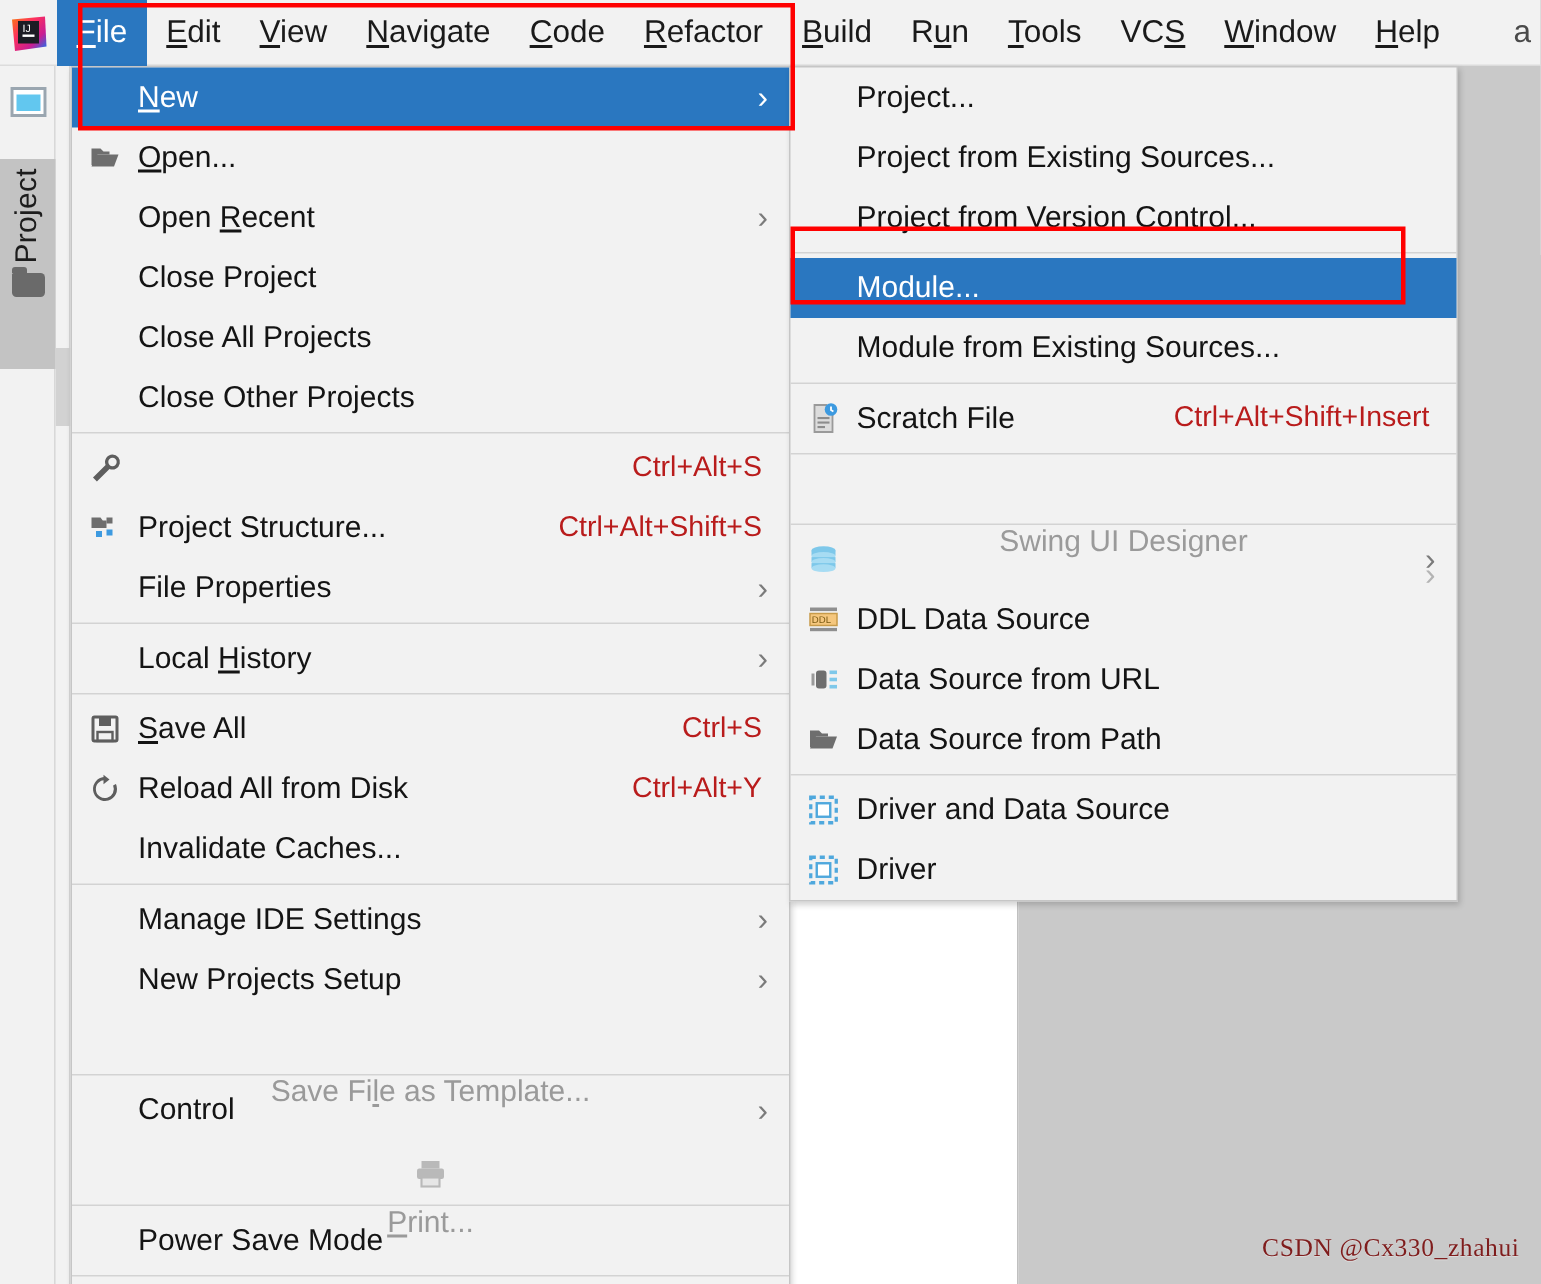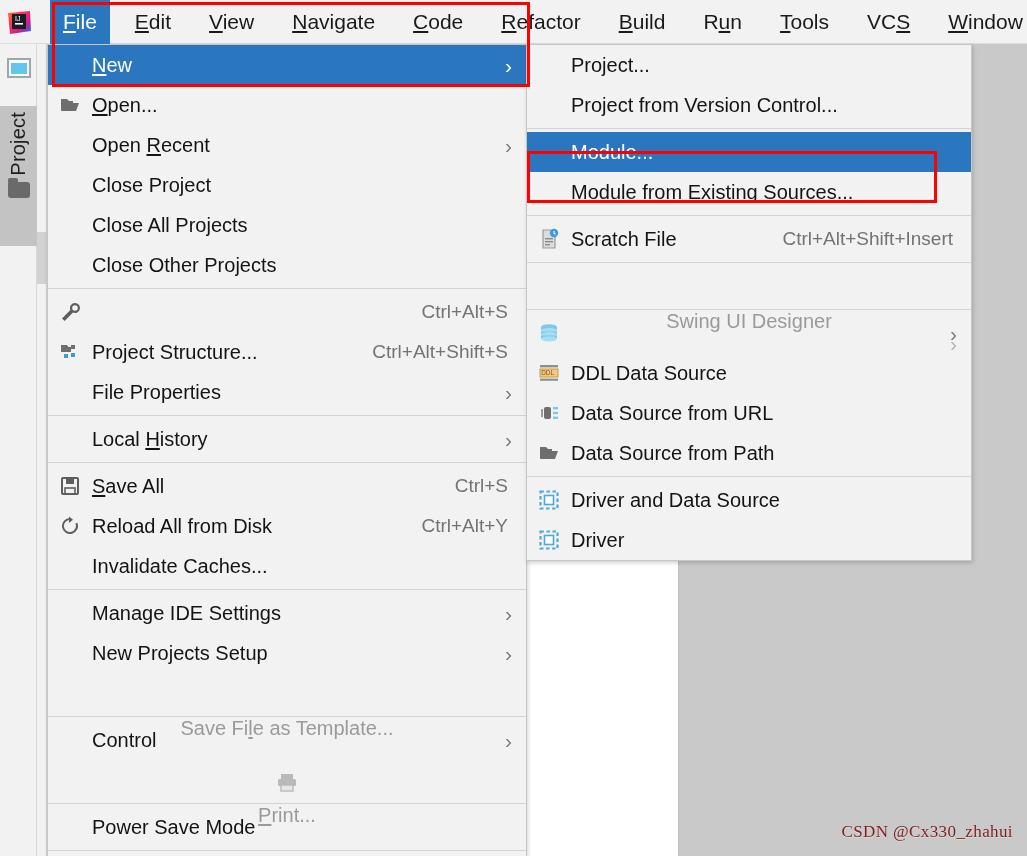--- a/index.html
+++ b/index.html
@@ -57,21 +57,20 @@
 
   .menubar-items { display: flex; align-items: stretch; height: 44px; }
   .menu-item {
     display: flex; align-items: center;
     padding: 0 13px;
     height: 44px;
     font-size: 21px;
     color: #1a1a1a;
     white-space: nowrap;
     cursor: default;
-    margin-left: 12px;
   }
   .menu-item.selected { background: #2a77c0; color: #ffffff; }
   .menu-item .mn { text-decoration: underline; text-underline-offset: 2px; }
   .menubar-tail {
     margin-left: auto;
     padding-right: 4px;
     font-size: 21px;
     color: #4a4a4a;
     overflow: hidden;
     width: 18px;
@@ -144,21 +143,21 @@
   .pmi.disabled { color: #9a9a9a; flex-direction: column; }
   .pmi .ico {
     width: 44px; flex: 0 0 44px;
     display: flex; align-items: center; justify-content: center;
   }
   .pmi .lbl { flex: 1 1 auto; }
   .pmi .lbl .mn { text-decoration: underline; text-underline-offset: 2px; }
   .pmi .accel {
     margin-left: auto;
     padding-right: 18px;
-    color: #737373;
+    color: #b91c1c;
     font-size: 19px;
   }
   .pmi .arrow {
     margin-left: auto;
     padding-right: 14px;
     color: #7b7b7b;
     font-size: 21px;
     line-height: 1;
   }
   .pmi.highlight .arrow { color: #ffffff; }
@@ -411,20 +410,24 @@
       </div>
     </div>
 
   <div class="popup" id="new-submenu">
       <div class="pmi">
         <span class="ico"></span>
         <span class="lbl">Project...</span>
       </div>
       <div class="pmi">
         <span class="ico"></span>
+        <span class="lbl">Project from Existing Sources...</span>
+      </div>
+      <div class="pmi">
+        <span class="ico"></span>
         <span class="lbl">Project from Version Control...</span>
       </div>
       <div class="sep"></div>
       <div class="pmi highlight">
         <span class="ico"></span>
         <span class="lbl">Module...</span>
       </div>
       <div class="pmi">
         <span class="ico"></span>
         <span class="lbl">Module from Existing Sources...</span>

